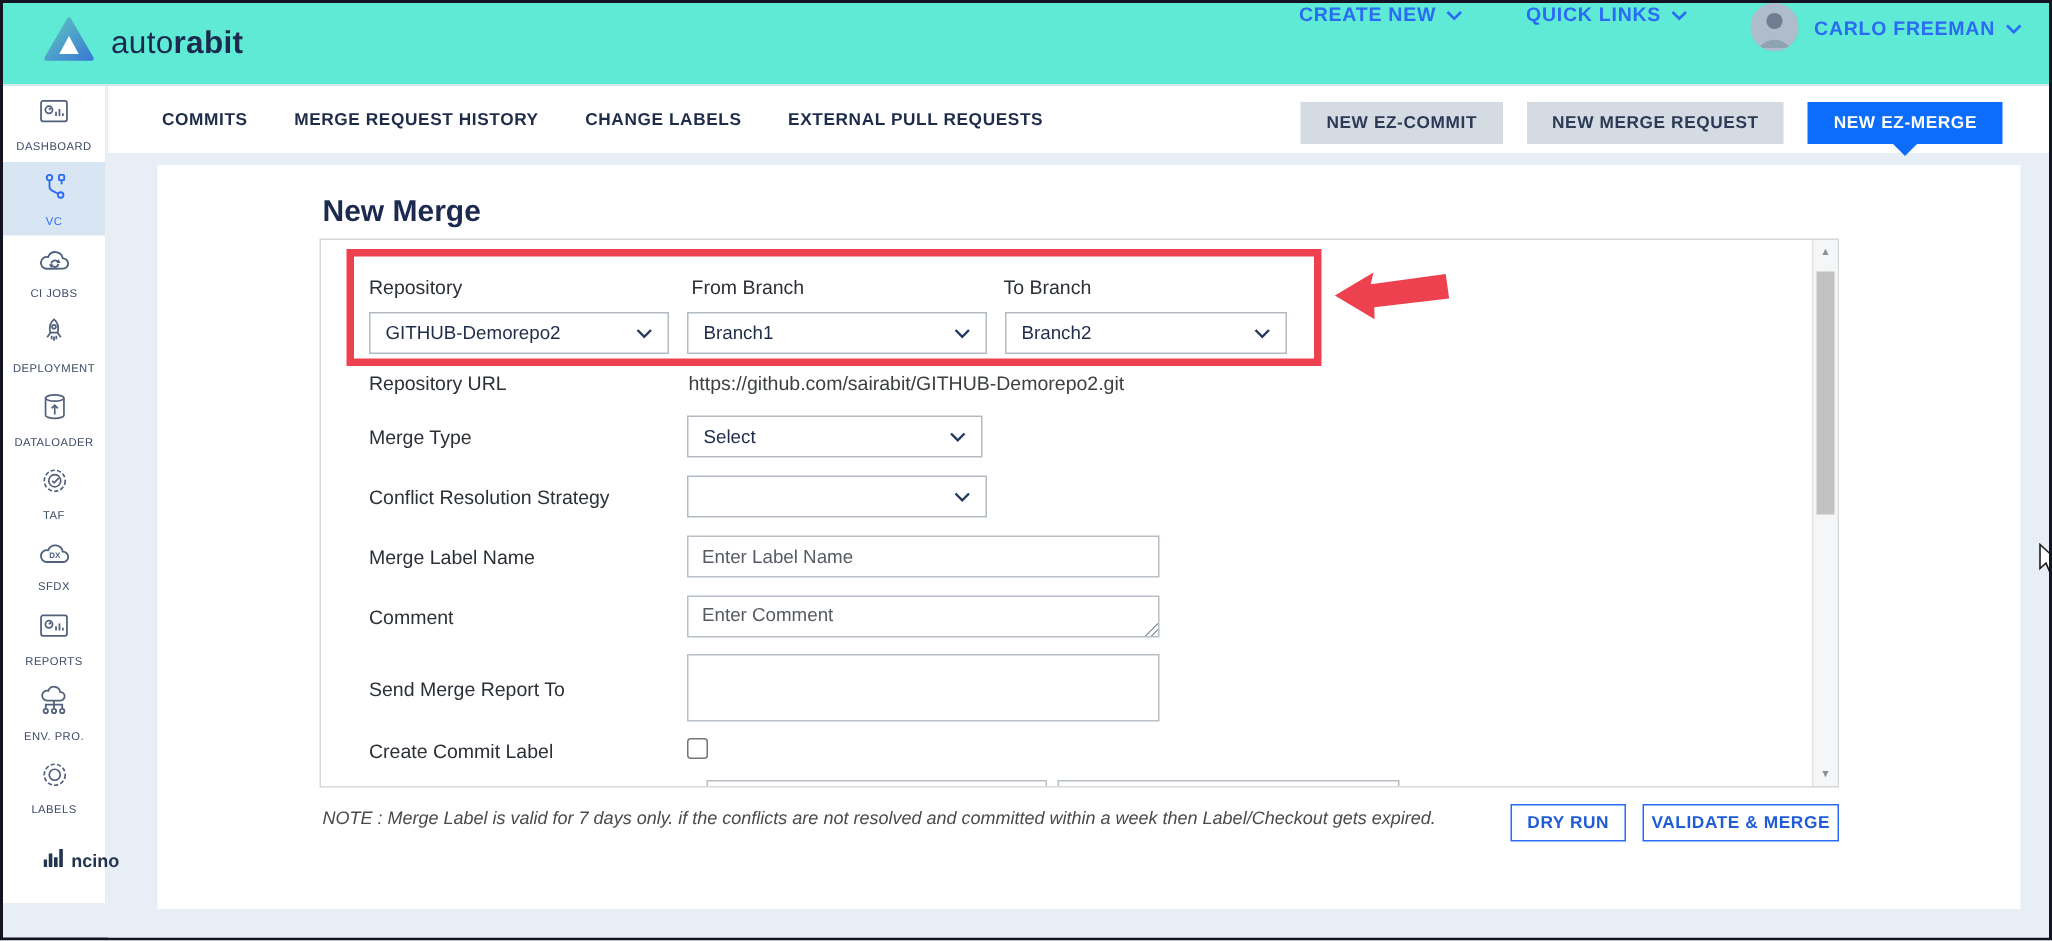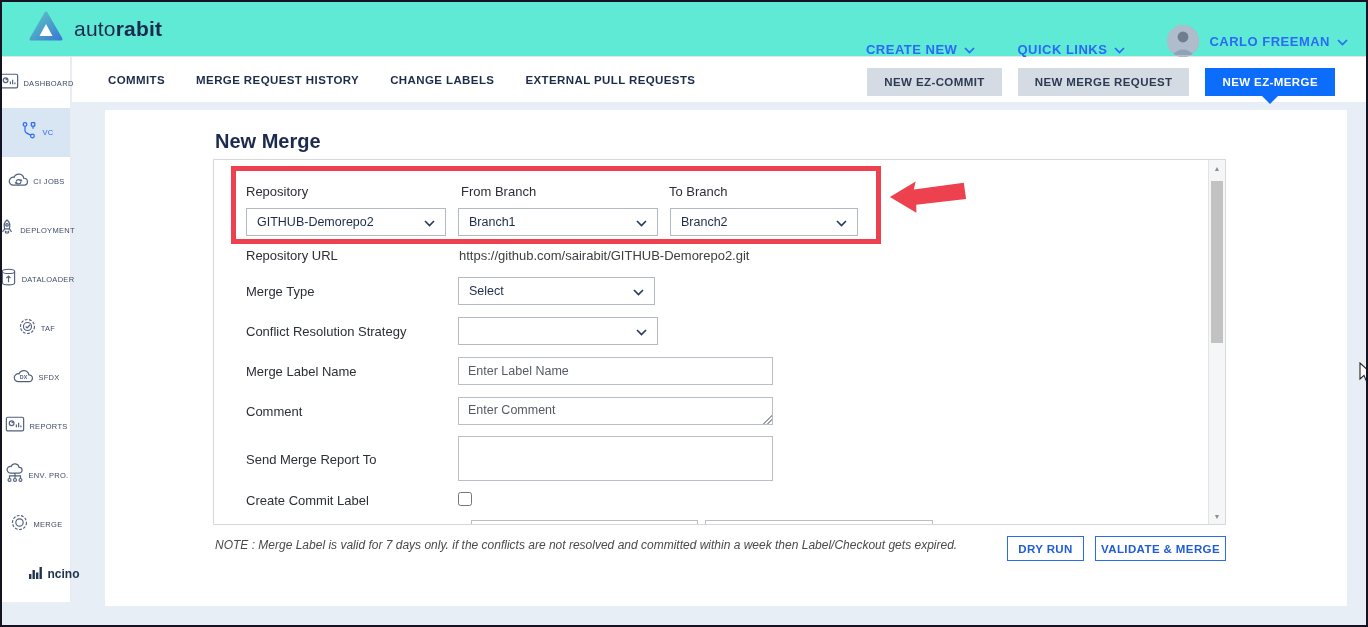--- a/index.html
+++ b/index.html
@@ -15,40 +15,40 @@
     position:absolute; top:0; left:0; width:100%; height:55px;
     background:#5eead4; border-bottom:1px solid #e2e6eb; z-index:5;
     display:flex; align-items:center;
   }
   .logo-wrap { display:flex; align-items:center; gap:10px; padding-left:26px; }
   .logo-text { font-size:21px; color:#1b2a4e; letter-spacing:.2px; }
   .logo-text .lt { font-weight:400; }
   .logo-text .bd { font-weight:700; }
   .header-right {
     position:absolute; right:18px; top:0; height:55px;
-    display:flex; align-items:flex-end; gap:42px;
+    display:flex; align-items:flex-start; gap:42px;
   }
   .hlink {
     display:flex; align-items:center; gap:7px;
     color:#2a6af5; font-size:13px; font-weight:600; letter-spacing:.5px;
     cursor:pointer; white-space:nowrap;
   }
   .user-wrap { display:flex; align-items:center; gap:10px; }
   .avatar {
     width:32px; height:32px; border-radius:50%; overflow:hidden;
     background:linear-gradient(135deg,#b9c6d4,#8fa0b2); flex:0 0 auto;
   }
 
   
   .sidebar {
     position:absolute; left:0; top:55px; width:69px; height:545px;
     background:#fff; border-right:1px solid #e8eaee; z-index:4; padding-top:2px;
   }
   .side-item {
-    width:68px; height:49px; display:flex; flex-direction:row;
+    width:68px; height:49px; display:flex; flex-direction:column;
     align-items:center; justify-content:center; gap:3px; cursor:pointer;
   }
   .side-item .slabel {
     font-size:7.5px; letter-spacing:.3px; color:#3d4b66; font-weight:400;
     white-space:nowrap;
   }
   .side-item svg { stroke:#51607c; }
   .side-item.active { background:#d8e5f2; }
   .side-item.active .slabel { color:#2a6af5; }
   .side-item.active svg { stroke:#2a6af5; }
@@ -328,21 +328,21 @@
       <span class="slabel">ENV. PRO.</span>
     </div>
 
     <div class="side-item">
       <span>
         <svg width="21" height="21" viewBox="0 0 24 24" fill="none" stroke-width="1.3">
           <circle cx="12" cy="12" r="8" stroke-dasharray="3.2 1.7"></circle>
           <circle cx="12" cy="12" r="4.2"></circle>
         </svg>
       </span>
-      <span class="slabel">MERGE</span>
+      <span class="slabel">LABELS</span>
     </div>
 
     <div class="ncino">
       <span>
         <svg width="15" height="13" viewBox="0 0 15 13">
           <rect x="0" y="8" width="2.4" height="5" fill="#22354f"></rect>
           <rect x="3.5" y="4" width="2.4" height="9" fill="#22354f"></rect>
           <rect x="7" y="6.5" width="2.4" height="6.5" fill="#22354f"></rect>
           <rect x="10.5" y="1" width="2.4" height="12" fill="#22354f"></rect>
         </svg>

